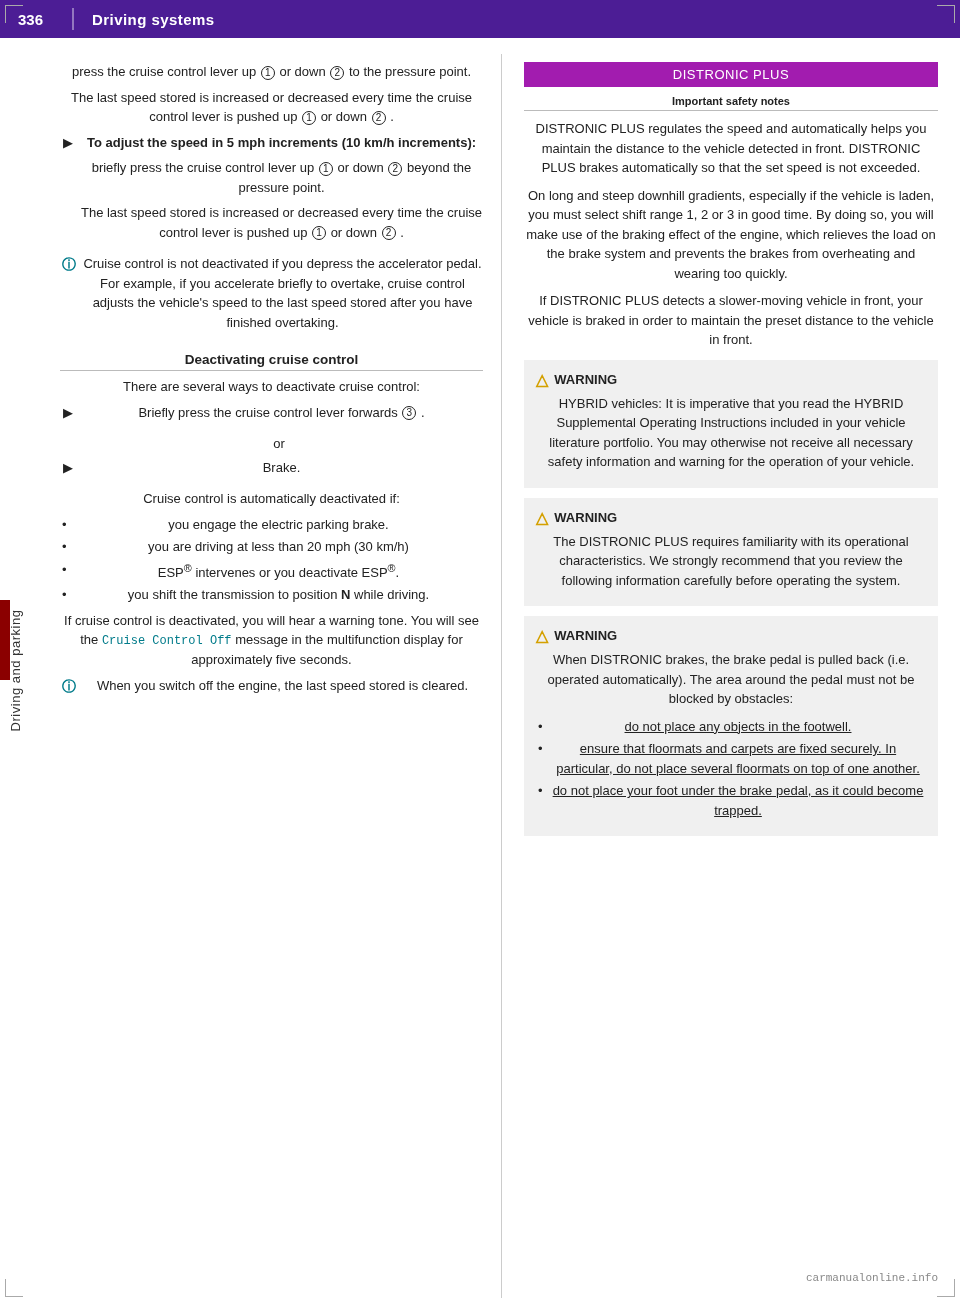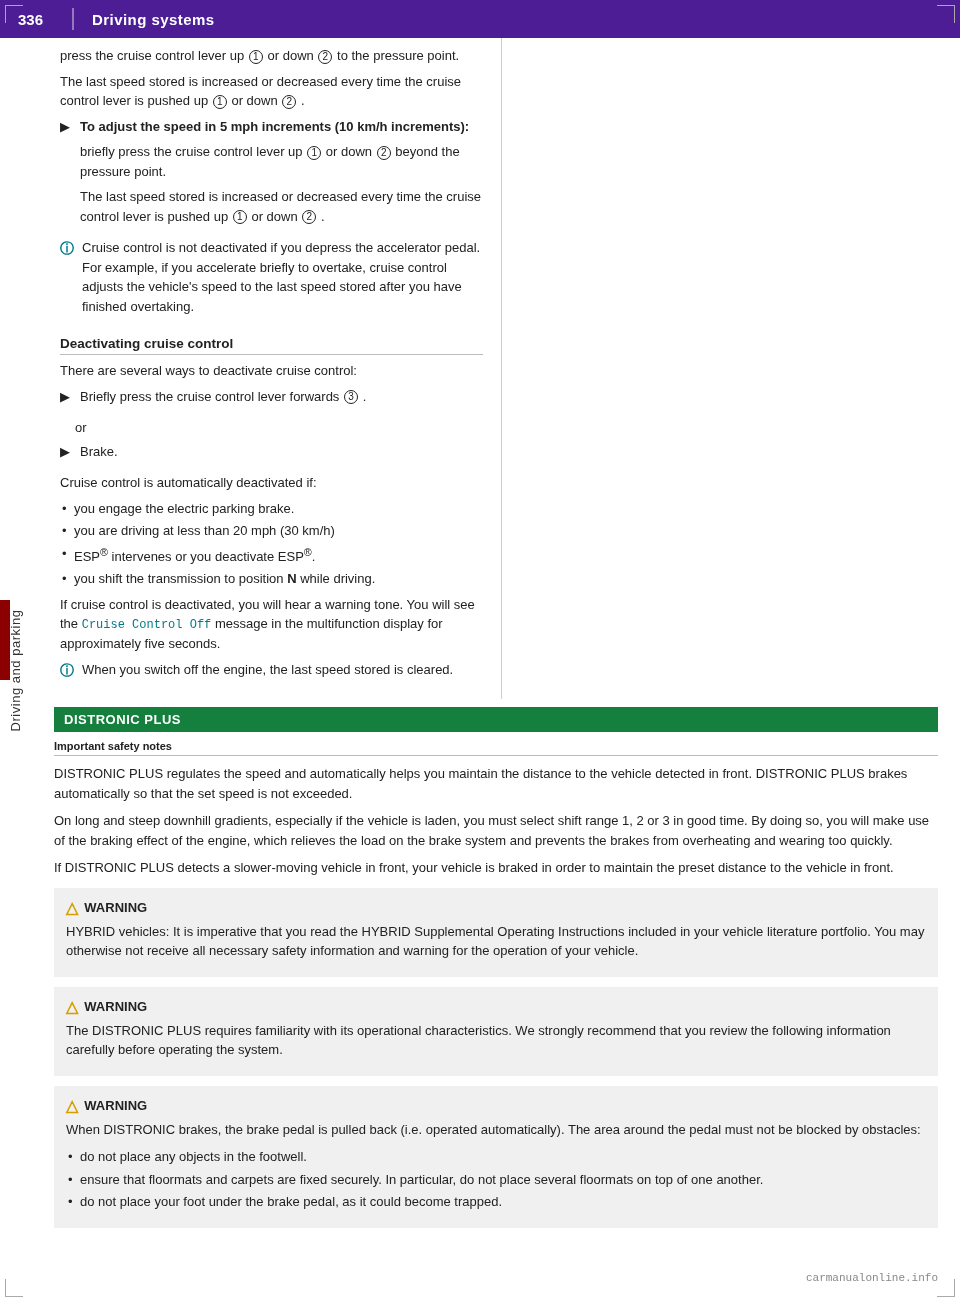--- a/index.html
+++ b/index.html
@@ -63,24 +63,25 @@
       left: 0;
       top: 600px;
       width: 10px;
       height: 80px;
       background: #8b0000;
     }
 
     
     .content-area {
       display: flex;
-      flex-direction: column;
+      flex-direction: row;
       margin-left: 32px;
-      padding-top: 0;
+      padding-top: 16px;
       min-height: 1260px;
+      text-align: center;
     }
 
     
     .left-col {
       width: 470px;
       padding: 8px 18px 8px 28px;
       border-right: 1px solid #ccc;
     }
 
     
@@ -197,23 +198,23 @@
     }
 
     .mono-text {
       font-family: 'Courier New', monospace;
       color: #007b8a;
       font-size: 12px;
     }
 
     
     .distronic-header {
-      background: #15803d;
+      background: #a21caf;
       color: #fff;
-      font-weight: bold;
+      font-weight: normal;
       font-size: 13px;
       padding: 5px 10px;
       margin-bottom: 8px;
       letter-spacing: 0.04em;
     }
 
     .right-section-heading {
       font-weight: bold;
       font-size: 11px;
       border-bottom: 1px solid #bbb;
@@ -402,21 +403,21 @@
       </div>
       <p>The DISTRONIC PLUS requires familiarity with its operational characteristics. We strongly recommend that you review the following information carefully before operating the system.</p>
     </div>
 
     <div class="warning-box">
       <div class="warning-header">
         <span class="warning-triangle">△</span>
         <span>WARNING</span>
       </div>
       <p>When DISTRONIC brakes, the brake pedal is pulled back (i.e. operated automatically). The area around the pedal must not be blocked by obstacles:</p>
-      <ul class="bullet-list" style="margin-top:8px;">
+      <ul class="bullet-list" style="margin-top:8px;text-decoration:underline;">
         <li><span>do not place any objects in the footwell.</span></li>
         <li><span>ensure that floormats and carpets are fixed securely. In particular, do not place several floormats on top of one another.</span></li>
         <li><span>do not place your foot under the brake pedal, as it could become trapped.</span></li>
       </ul>
     </div>
 
   </div>
 </div>
 
 <div class="watermark">carmanualonline.info</div>

